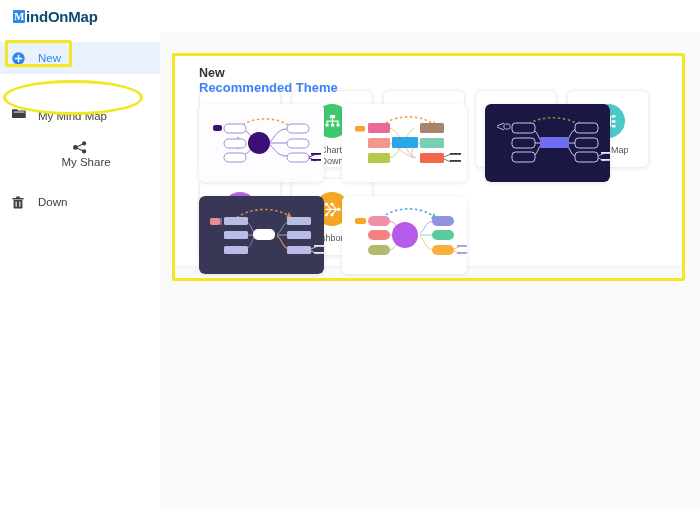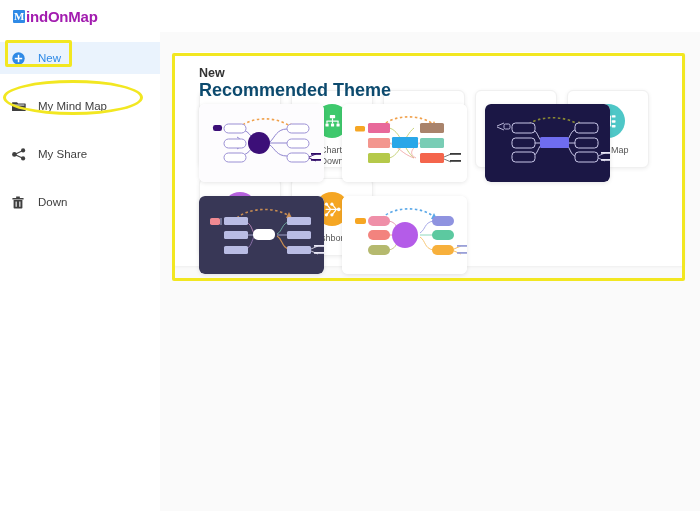--- a/index.html
+++ b/index.html
@@ -24,41 +24,41 @@
   .logo-m{
     position:relative;display:inline-block;
     width:12px;height:13px;background:#2f8ae6;border-radius:1px;
     margin-right:1px;
   }
   .logo-m span{
     position:absolute;left:0;top:0;width:12px;height:13px;
     color:#ffffff;font-size:11px;line-height:13px;text-align:center;
     font-weight:bold;font-family:"Liberation Serif", serif;
   }
-  .logo-text{color:#a21caf;}
+  .logo-text{color:#0c4a6e;}
 
   
   .sidebar{
     position:absolute;left:0;top:32px;width:160px;height:479px;
     background:#ffffff;border-right:1px solid #e8e8e8;
   }
   .nav-item{
     display:flex;align-items:center;height:32px;
     padding-left:12px;box-sizing:border-box;cursor:pointer;
     font-size:11.5px;color:#3f3f3f;
   }
   .nav-item.active{background:#eaf3fd;color:#2f8ae6;}
   .nav-item .nav-ico{
     width:20px;height:18px;display:flex;align-items:center;
     justify-content:flex-start;margin-right:6px;flex:none;
   }
   .nav-item .nav-label{white-space:nowrap;}
   #nav-new{margin-top:10px;}
-  #nav-mymindmap{margin-top:16px;}
-  #nav-myshare{margin-top:16px;}
+  #nav-mymindmap{margin-top:16px;align-items:flex-end;}
+  #nav-myshare{margin-top:16px;flex-direction:column;}
   #nav-trash{margin-top:16px;}
 
   
   .main{
     position:absolute;left:160px;top:32px;width:540px;height:479px;
     background:#fafafa;overflow:hidden;
   }
 
   
   .new-panel{
@@ -87,21 +87,21 @@
     display:flex;align-items:center;justify-content:center;flex:none;
   }
   .card .clabel{
     margin-top:7px;font-size:9px;color:#555555;text-align:center;
     line-height:11px;padding:0 3px;
   }
 
   
   .rec-title{
     position:absolute;left:39px;top:48px;
-    font-size:18px;font-weight:bold;color:#0c4a6e;
+    font-size:13px;font-weight:bold;color:#3b82f6;
   }
   .theme-grid{
     position:absolute;left:39px;top:72px;width:480px;
     display:flex;flex-wrap:wrap;gap:14px 18px;
   }
   .theme-card{
     width:125px;height:78px;border-radius:6px;overflow:hidden;
     box-shadow:0 1px 4px rgba(0,0,0,0.10);cursor:pointer;
     background:#ffffff;box-sizing:border-box;
   }

